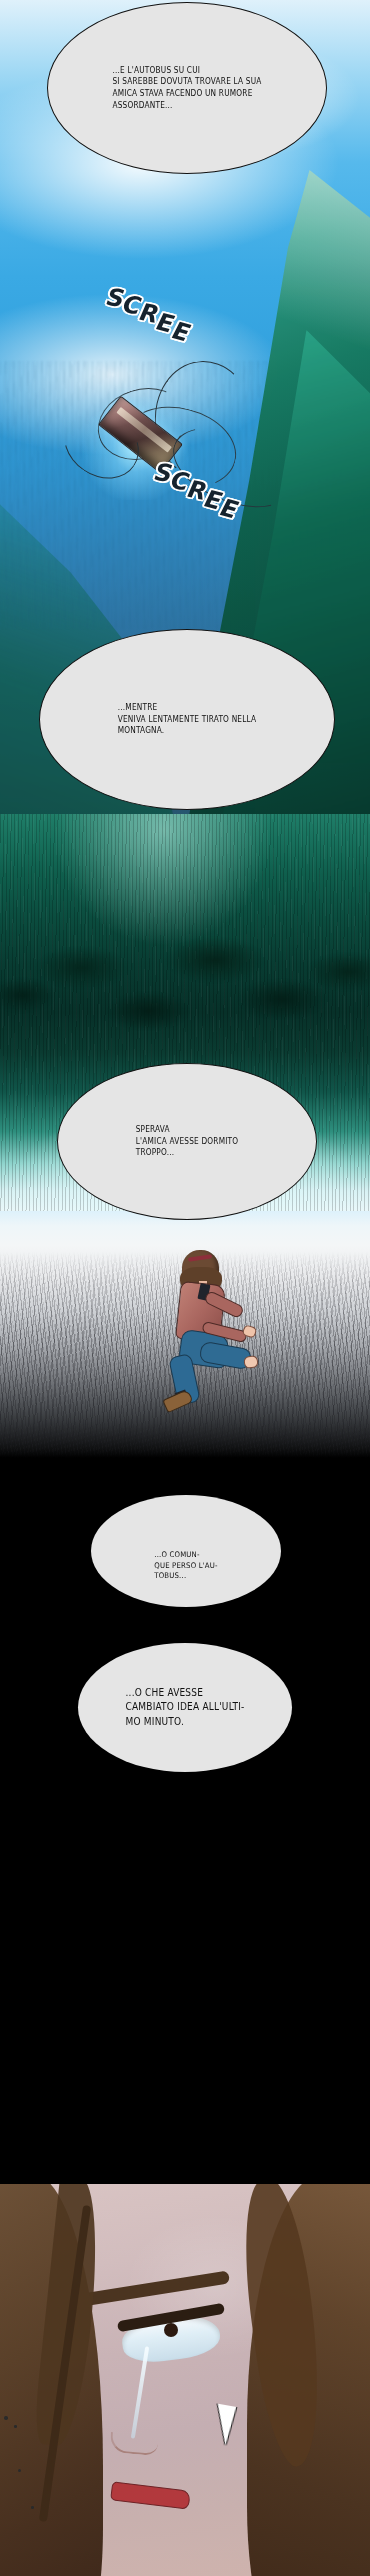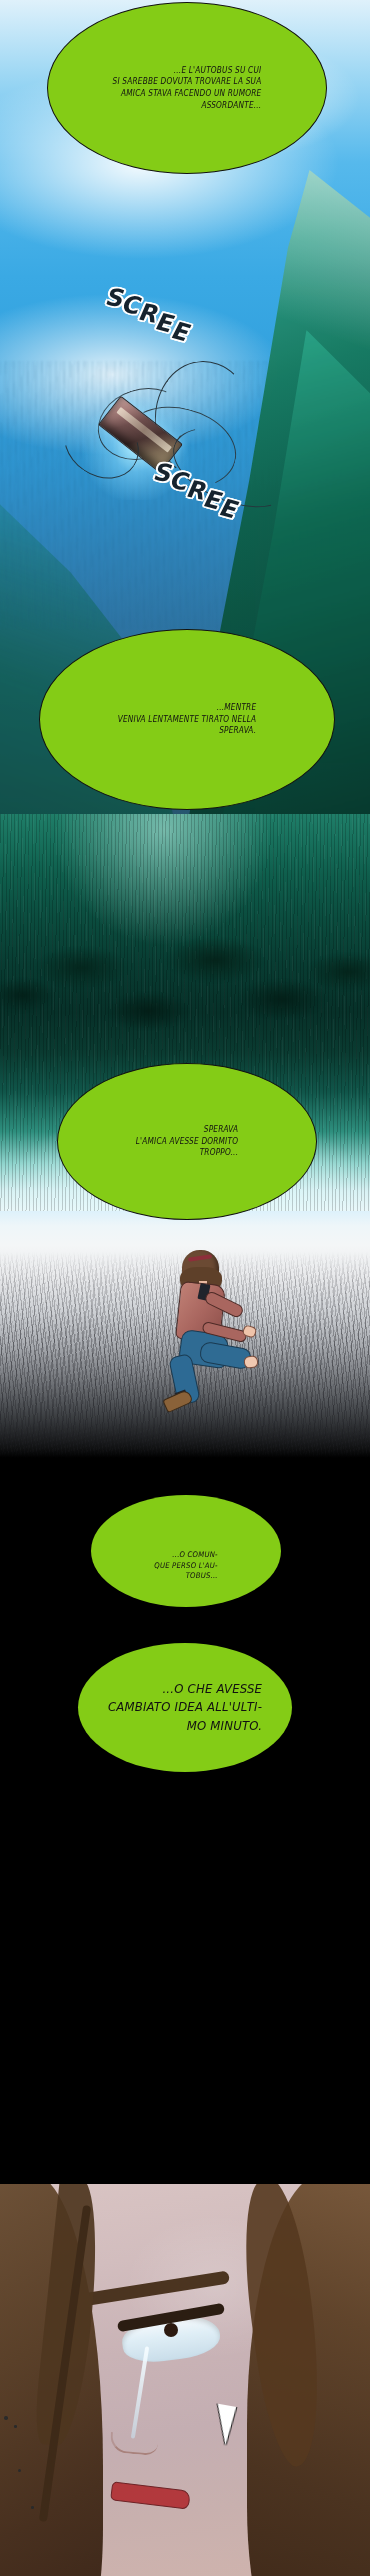--- a/index.html
+++ b/index.html
@@ -207,27 +207,26 @@
   #fc-mouth{left:111px;top:303px;width:77px;height:16.5px;background:#b2393d;border:1.5px solid #6d2326;border-radius:5.2px 9.3px 7.2px 5.2px;transform:rotate(7deg);}
   #fc-dot1{left:4.1px;top:233px;width:3.6px;height:3.6px;background:#2a2a2a;border-radius:50%;}
   #fc-dot2{left:14.4px;top:242px;width:2.6px;height:2.6px;background:#2a2a2a;border-radius:50%;}
   #fc-dot3{left:17.5px;top:286px;width:3.1px;height:3.1px;background:#2a2a2a;border-radius:50%;}
   #fc-dot4{left:31px;top:323px;width:2.6px;height:2.6px;background:#2a2a2a;border-radius:50%;}
   #fc-white{left:-8.2px;top:216px;width:62px;height:155px;background:#fff;border-radius:50% 40% 0 0;opacity:.95;}
 
   
   .bubble{
     position:absolute;
-    background:#84cc16;
+    background:#e5e5e5;
     border:1.5px solid #111;
     border-radius:50%;
     display:flex;align-items:center;justify-content:center;
-    text-align:right;
+    text-align:left;
     z-index:20;
-    font-style:italic;
   }
   .bubble .txt{
     font-family:"DejaVu Sans Condensed","DejaVu Sans", sans-serif;
     color:#111;
     line-height:1.42;
     letter-spacing:0.2px;
     padding:0 5.2px;
     white-space:pre-line;
     font-weight:400;
   }
@@ -236,21 +235,21 @@
 
   #b1{left:47px;top:2.1px;width:278px;height:170px;}
   #b1 .txt{font-size:8.2px;}
   #b2{left:39px;top:629px;width:294px;height:179px;}
   #b2 .txt{font-size:8.2px;}
   #b3{left:57px;top:1063px;width:258px;height:155px;}
   #b3 .txt{font-size:8.2px;}
   #b4{left:91px;top:1495px;width:190px;height:112px;border:none;}
   #b4 .txt{font-size:7.7px;margin-top:30px;}
   #b5{left:78px;top:1643px;width:214px;height:129px;border:none;}
-  #b5 .txt{font-size:13px;}
+  #b5 .txt{font-size:10px;}
   #b6{left:101px;top:1978px;width:170px;height:102px;border:none;}
   #b6 .txt{font-size:7.7px;}
   #b7{left:216px;top:2339px;width:129px;height:78px;border-width:1.5px;}
   #b7 .txt{font-size:7.7px;}
   #b7-tail{
     position:absolute;left:214px;top:2405px;width:0;height:0;z-index:19;
     border-left:15.5px solid transparent;border-right:4.1px solid transparent;
     border-top:40px solid #fff;
     filter:drop-shadow(-1px 0.5px 0 #111) drop-shadow(1px 0.5px 0 #111);
     transform:rotate(10deg);
@@ -339,21 +338,21 @@
 
   <div class="bubble" id="b1">
     <div class="txt">...E L'AUTOBUS SU CUI
 SI SAREBBE DOVUTA TROVARE LA SUA
 AMICA STAVA FACENDO UN RUMORE
 ASSORDANTE...</div>
   </div>
   <div class="bubble" id="b2">
     <div class="txt">...MENTRE
 VENIVA LENTAMENTE TIRATO NELLA
-SPERAVA.</div>
+MONTAGNA.</div>
   </div>
   <div class="bubble" id="b3">
     <div class="txt">SPERAVA
 L'AMICA AVESSE DORMITO
 TROPPO...</div>
   </div>
   <div class="bubble plain" id="b4">
     <div class="txt">...O COMUN-
 QUE PERSO L'AU-
 TOBUS...</div>

